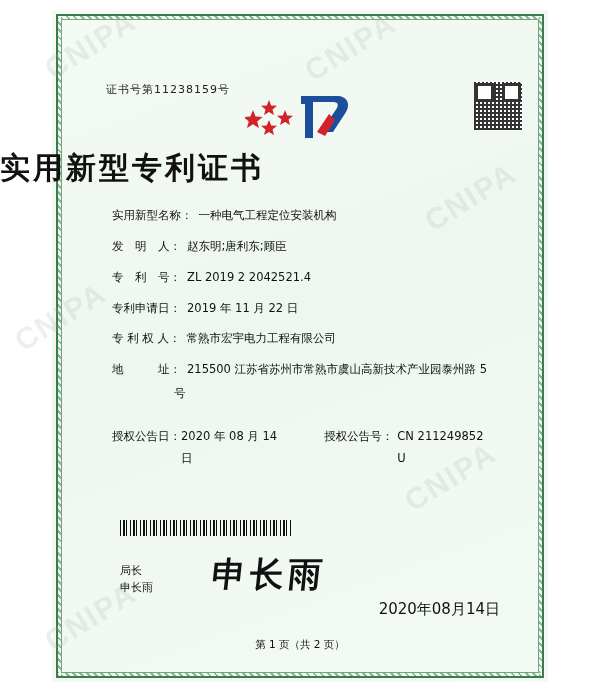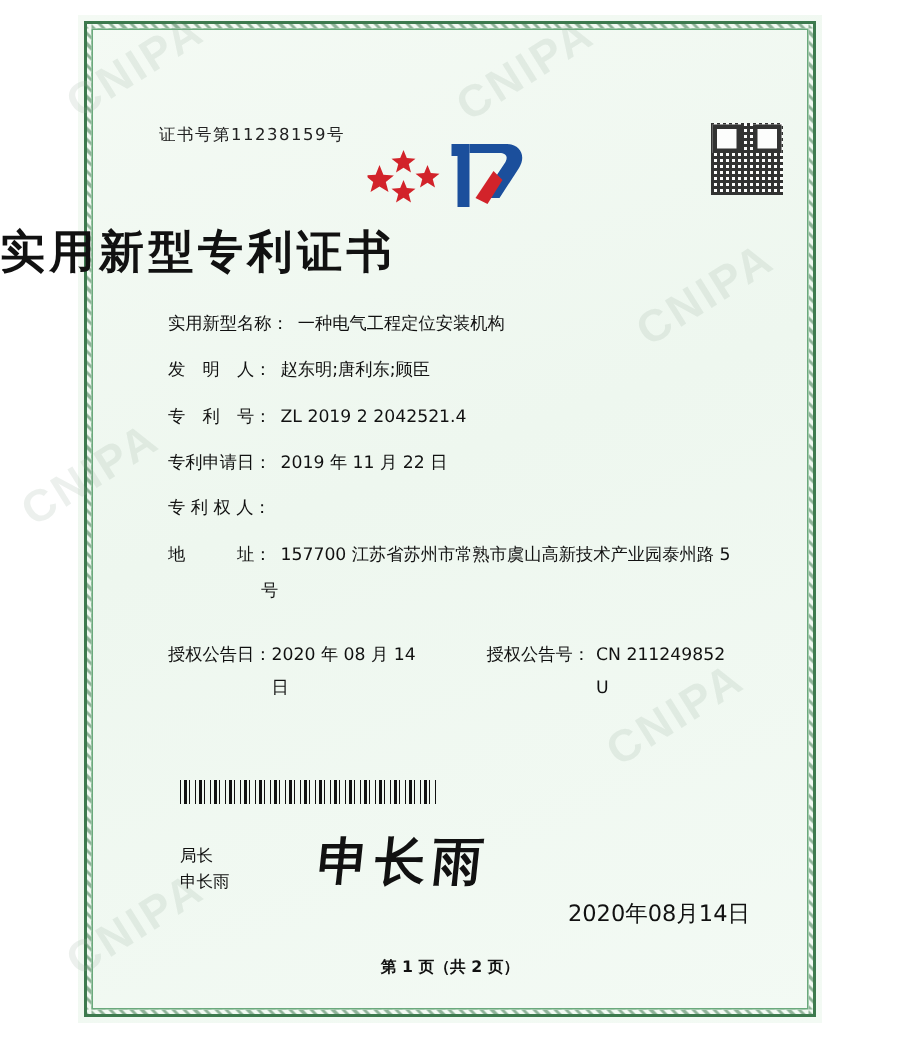--- a/index.html
+++ b/index.html
@@ -231,21 +231,20 @@
     font-size: 15px;
     color: #111;
   }
   .page-no {
     position: absolute;
     left: 0; right: 0;
     top: 638px;
     text-align: center;
     font-size: 10.5px;
     color: #111;
-    font-weight: bold;
   }
   .footer-note {
     position: absolute;
     left: 0; right: 0;
     top: 676px;
     text-align: center;
     font-size: 10.5px;
     color: #222;
   }
 </style>
@@ -300,24 +299,25 @@
     <div class="field-row">
       <span class="field-label">专　利　号：</span>
       <span class="field-value">ZL 2019 2 2042521.4</span>
     </div>
     <div class="field-row">
       <span class="field-label">专利申请日：</span>
       <span class="field-value">2019 年 11 月 22 日</span>
     </div>
     <div class="field-row">
       <span class="field-label">专 利 权 人：</span>
+      <span class="field-value">常熟市宏宇电力工程有限公司</span>
     </div>
     <div class="field-row">
       <span class="field-label">地　　　址：</span>
-      <span class="field-value">157700 江苏省苏州市常熟市虞山高新技术产业园泰州路 5</span>
+      <span class="field-value">215500 江苏省苏州市常熟市虞山高新技术产业园泰州路 5</span>
     </div>
     <div class="cont-line">号</div>
     <div class="field-row two-col">
       <span class="field-label">授权公告日：</span>
       <span>2020 年 08 月 14 日</span>
       <span class="col-right">授权公告号：</span>
       <span style="padding-left:4px;margin-top:12px;">CN 211249852 U</span>
     </div>
   </div>
 

